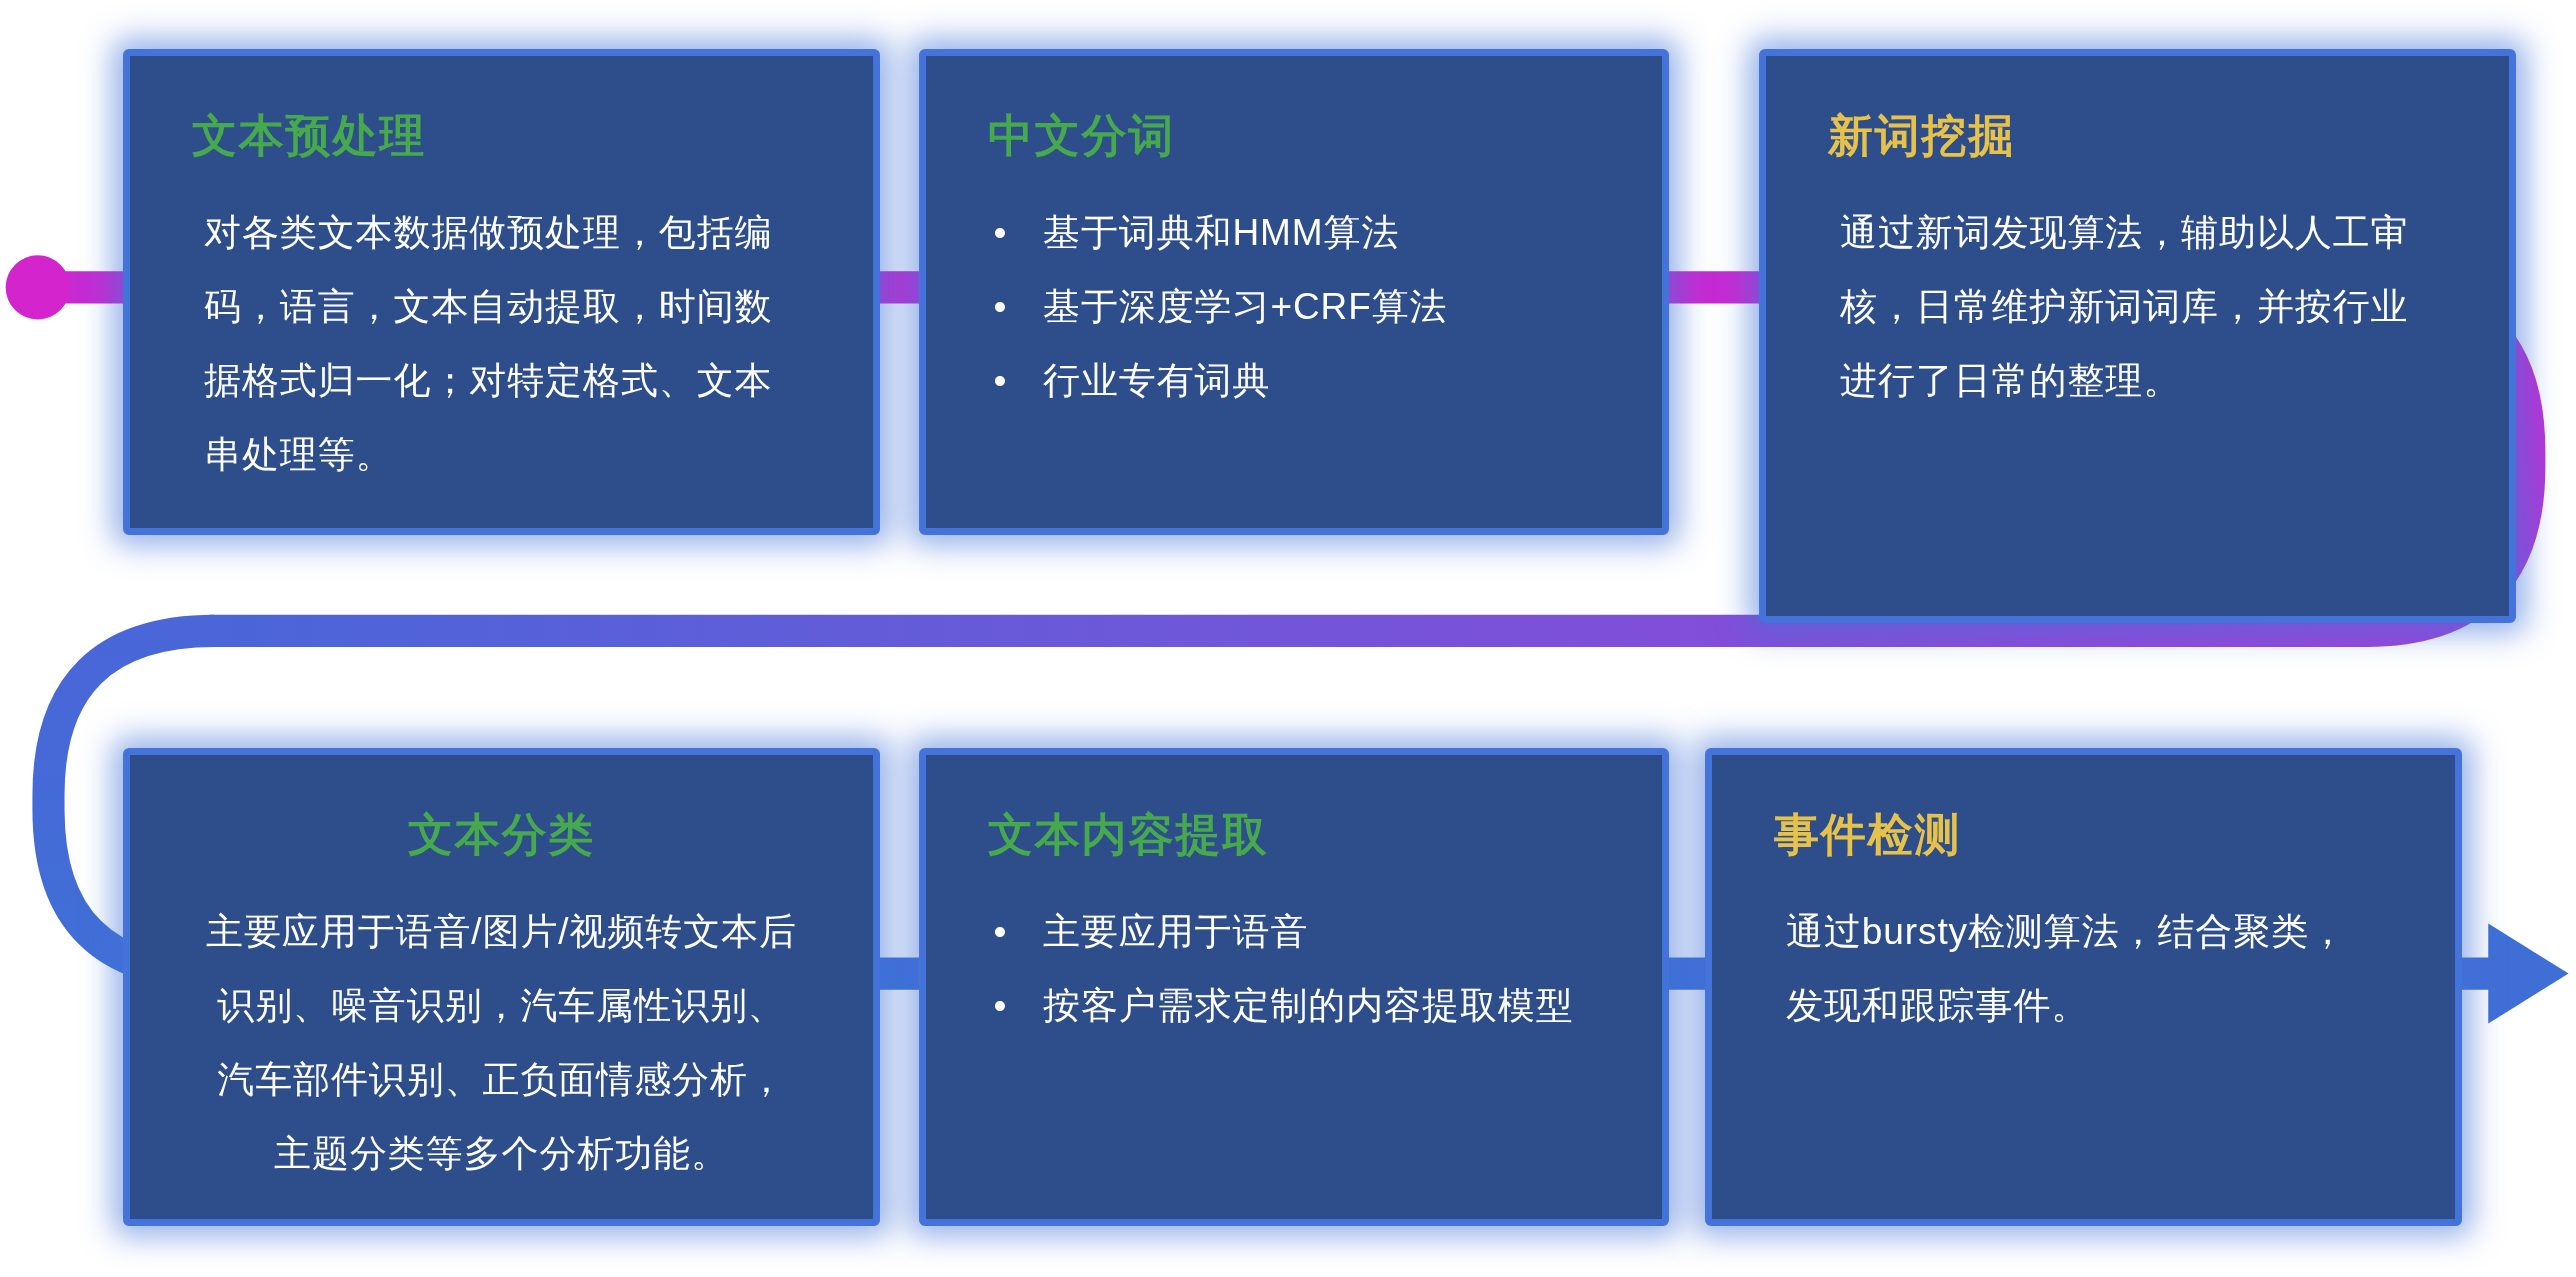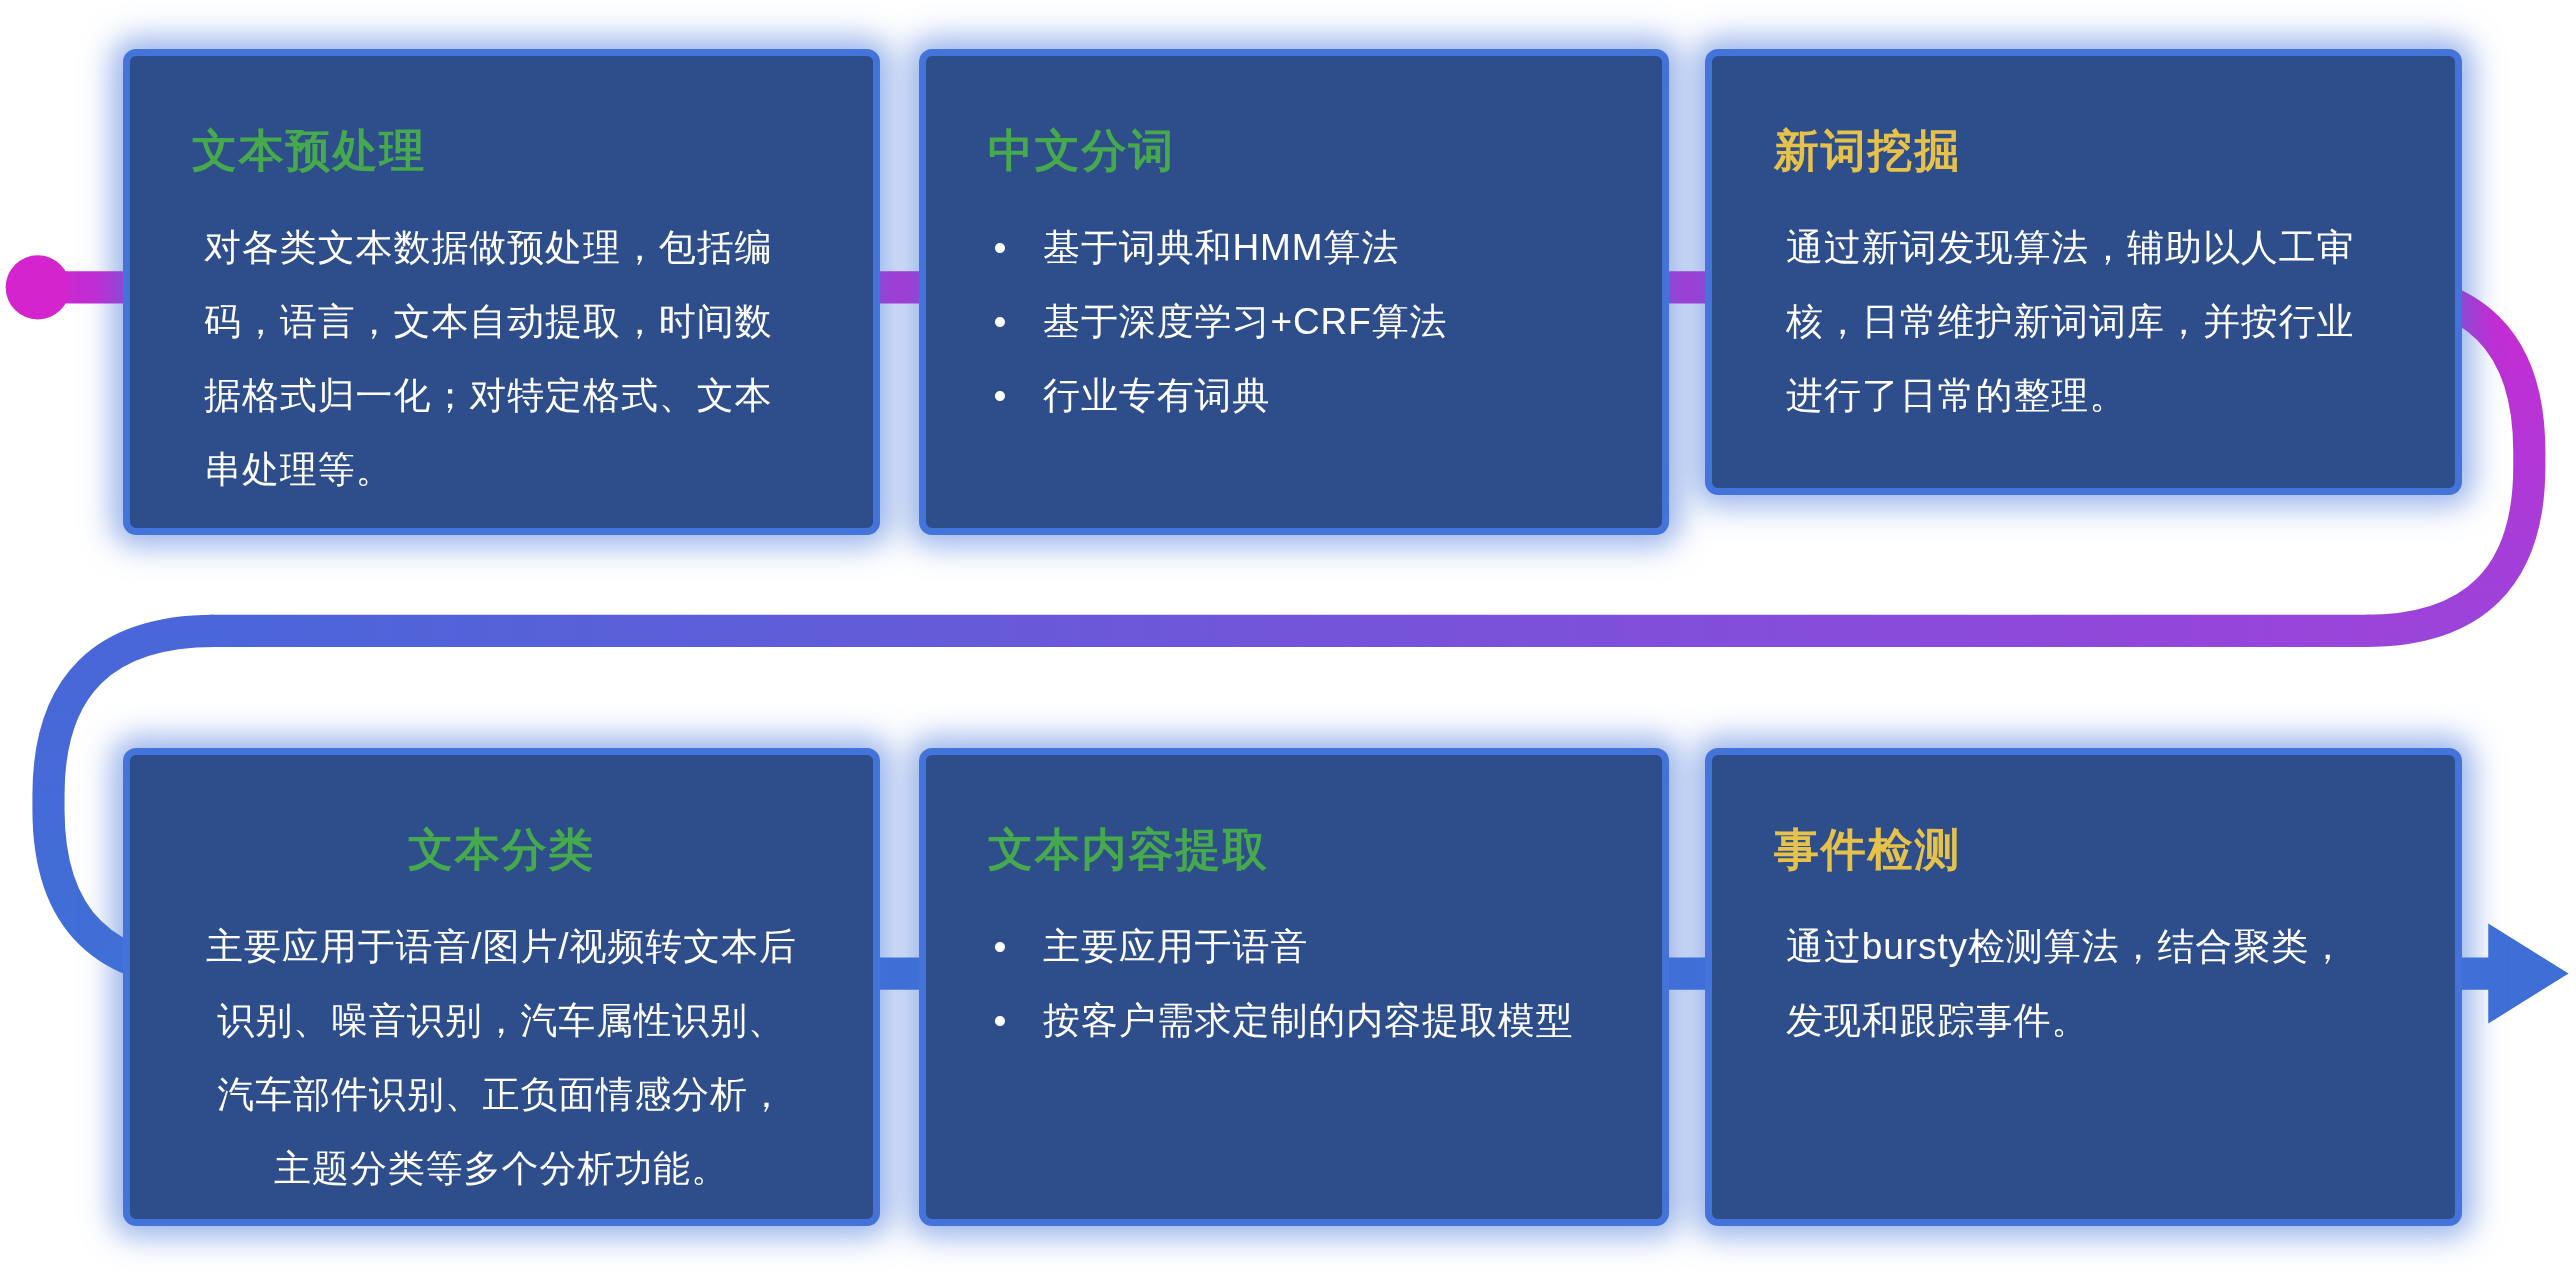--- a/index.html
+++ b/index.html
@@ -19,23 +19,23 @@
     position: absolute;
     left: 0; top: 0;
     z-index: 0;
   }
   .card {
     position: absolute;
     z-index: 1;
     box-sizing: border-box;
     background: var(--card_bg, #2d4d8b);
     border: 7.1px solid var(--card_glow, #4474d9);
-    border-radius: 13px;
+    border-radius: 6px;
     box-shadow: 0 0 30px 10.7px rgba(66, 114, 217, 0.55);
-    padding: 65px 62px 36px 62px;
+    padding: 50px 62px 36px 62px;
   }
   .card h2.title {
     margin: 0 0 30px 0;
     font-size: 45px;
     font-weight: 700;
     letter-spacing: 1.8px;
   }
   .card h2.green  { color: var(--title_green, #47a94d); }
   .card h2.yellow { color: var(--title_yellow, #e7c24a); }
   .card p.body {
@@ -101,21 +101,21 @@
 
   <section class="card" style="left:919px; top:49px; width:750px; height:486px;">
     <h2 class="title green">中文分词</h2>
     <ul class="bullets">
         <li>基于词典和HMM算法</li>
         <li>基于深度学习+CRF算法</li>
         <li>行业专有词典</li>
       </ul>
   </section>
 
-  <section class="card" style="left:1705px; top:49px; width:757px; height:446px;">
+  <section class="card" style="left:1759px; top:49px; width:757px; height:574px;">
     <h2 class="title yellow">新词挖掘</h2>
     <p class="body">通过新词发现算法，辅助以人工审核，日常维护新词词库，并按行业进行了日常的整理。</p>
   </section>
 
   <section class="card" style="left:123px; top:748px; width:757px; height:478px;text-align:center;">
     <h2 class="title green">文本分类</h2>
     <p class="body">主要应用于语音/图片/视频转文本后识别、噪音识别，汽车属性识别、汽车部件识别、正负面情感分析，主题分类等多个分析功能。</p>
   </section>
 
   <section class="card" style="left:919px; top:748px; width:750px; height:478px;">

